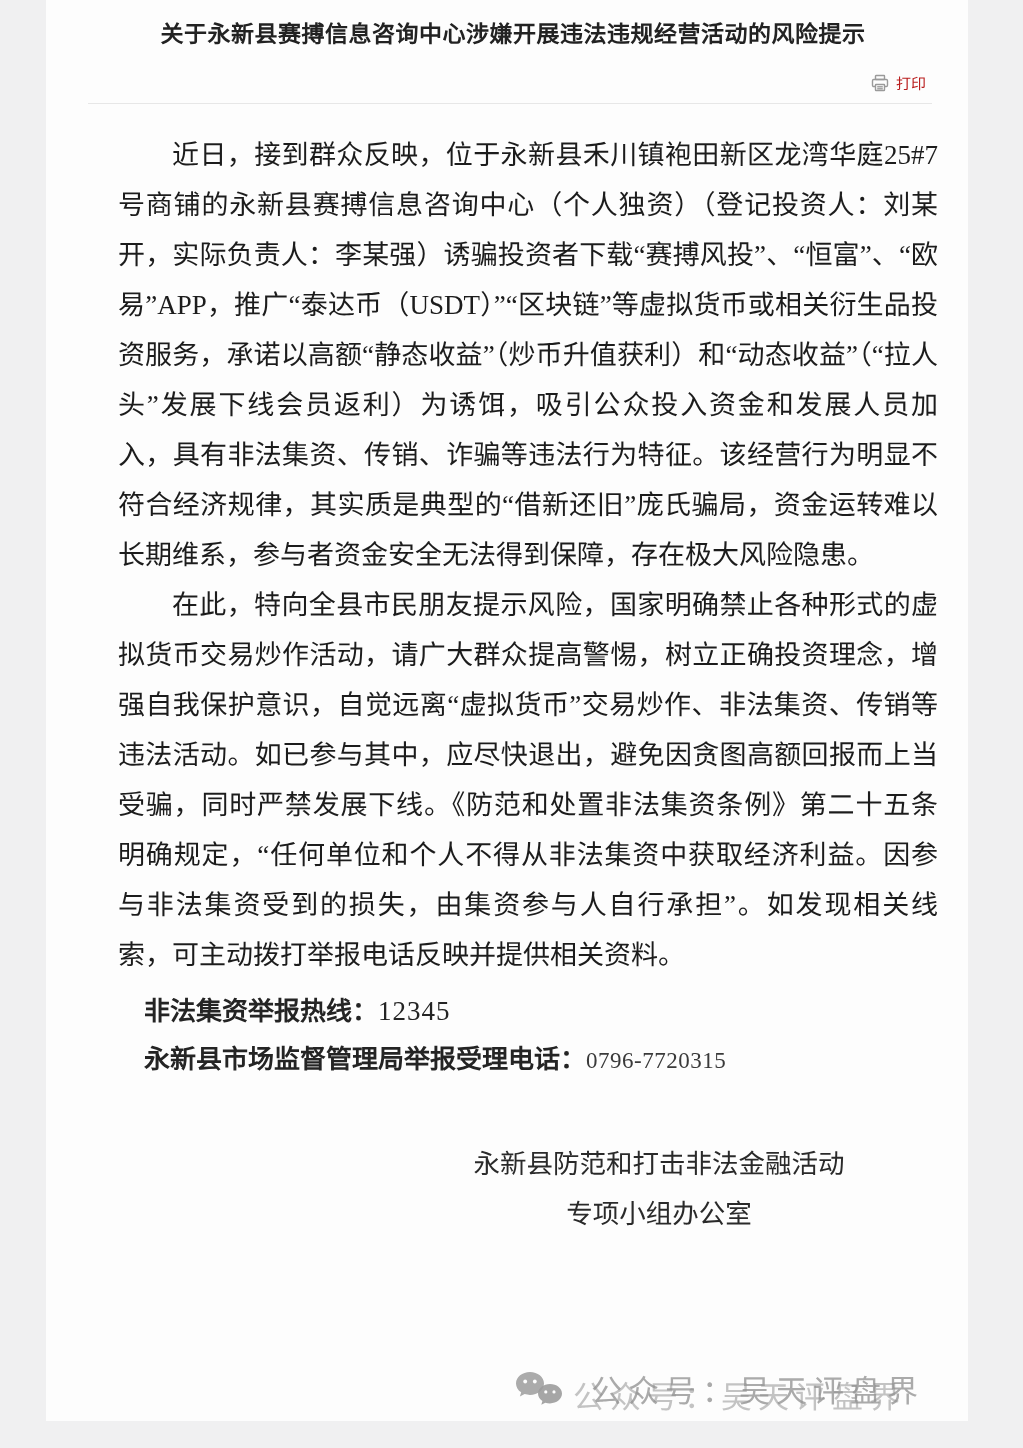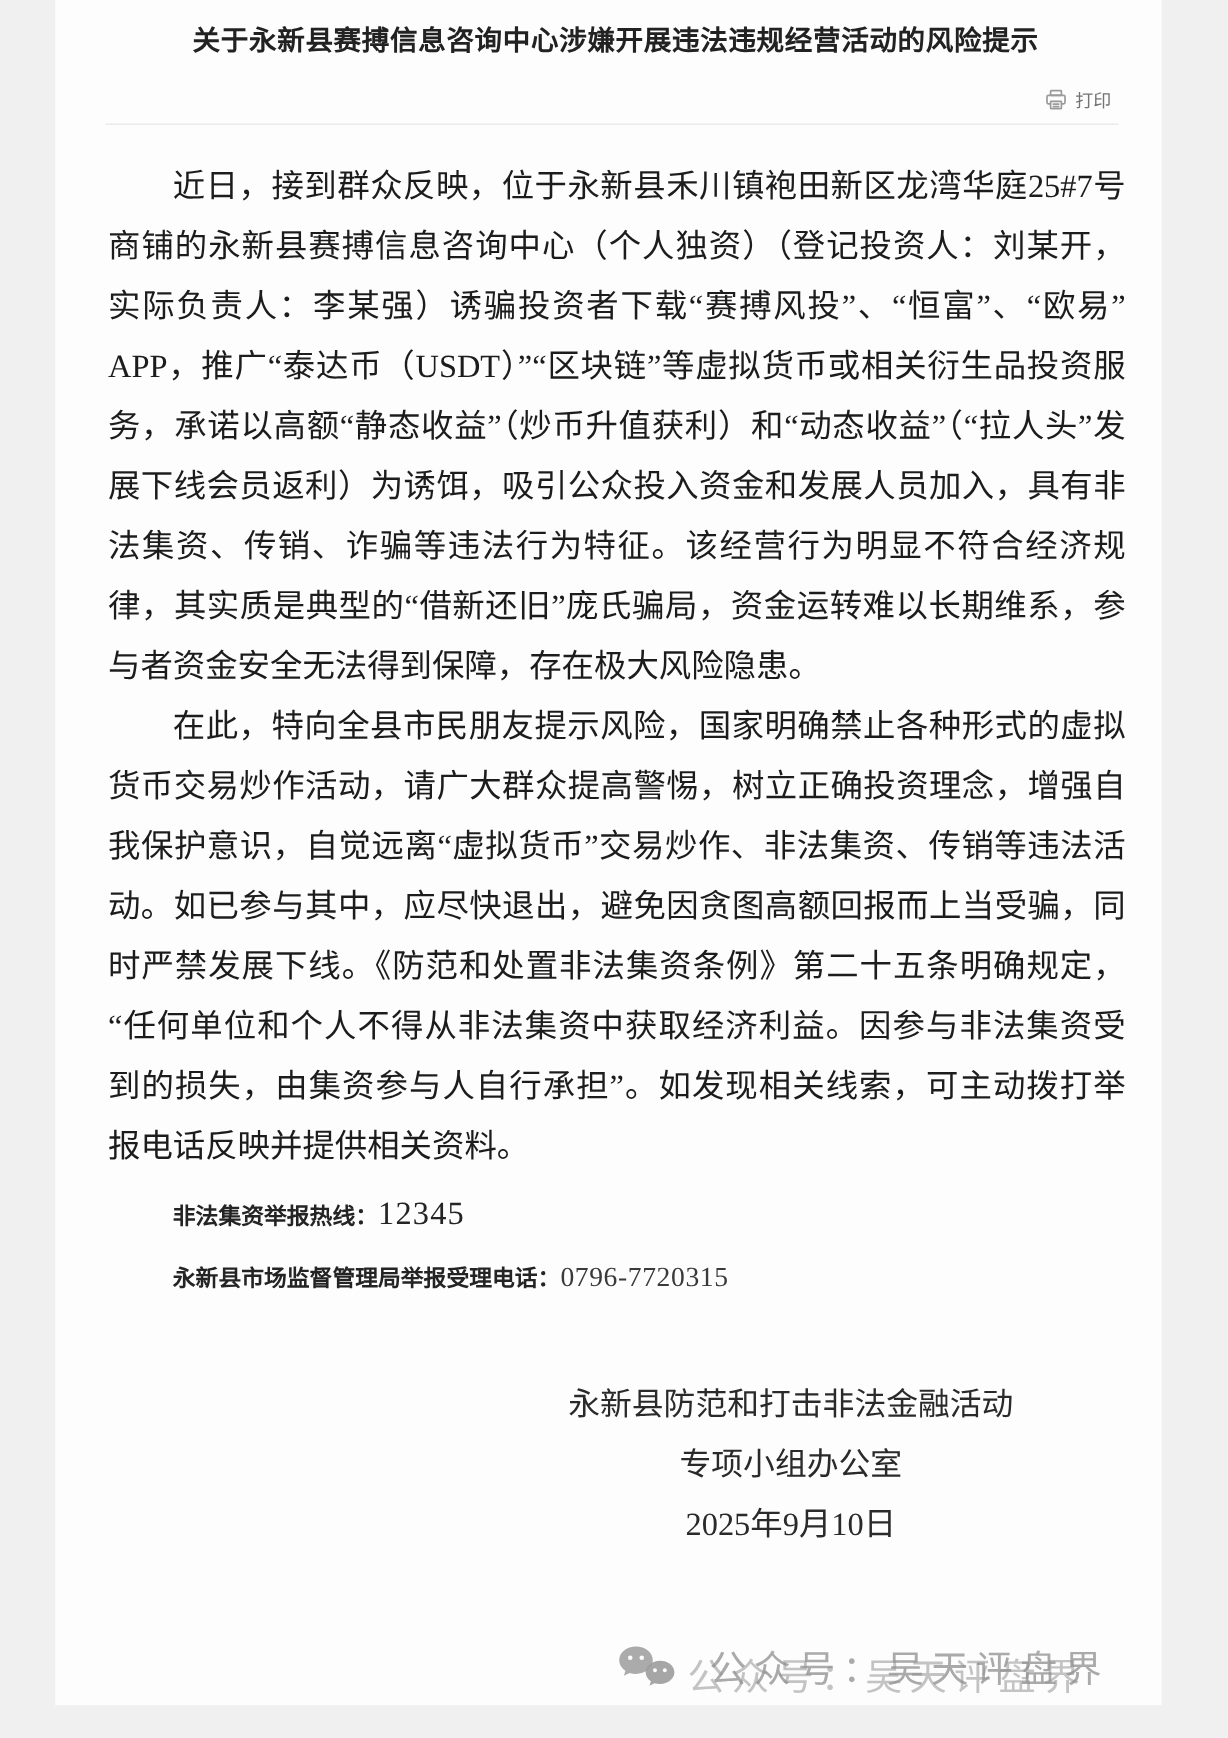--- a/index.html
+++ b/index.html
@@ -36,21 +36,21 @@
   .toolbar-row {
     display: flex;
     justify-content: flex-end;
     align-items: center;
     padding: 22px 42px 6px 0;
   }
   .print-btn {
     display: inline-flex;
     align-items: center;
     gap: 7px;
-    color: #737373;
+    color: #b91c1c;
     font-family: "Liberation Sans", "DejaVu Sans", sans-serif;
     font-size: 15px;
     cursor: pointer;
     user-select: none;
     text-align: right;
   }
   .print-btn svg { display: block; }
   .divider {
     border: none;
     border-top: 1px solid #e7e7e7;
@@ -60,33 +60,34 @@
   .content {
     padding: 26px 32px 0 44px;
     width: 924px;
   }
   .para {
     font-size: 27px;
     line-height: 50px;
     text-align: justify;
     text-indent: 2em;
     color: #1c1c1c;
+    margin-left: 28px;
   }
   
   .hotlines { margin-top: 7px; }
   .hotline-row {
     padding-left: 2em;
     font-size: 27px;
     line-height: 48px;
     white-space: nowrap;
   }
   .hotline-label {
     font-family: "Liberation Sans", "DejaVu Sans", sans-serif;
     font-weight: 600;
-    font-size: 19px;
+    font-size: 26px;
     color: #242424;
   }
   .hotline-number {
     font-family: "Liberation Serif", "DejaVu Serif", serif;
     font-size: 27px;
     color: #242424;
     letter-spacing: 1px;
   }
   .hotline-number.small {
     font-size: 23px;
@@ -185,21 +186,20 @@
           <span class="hotline-label">非法集资举报热线：</span><span class="hotline-number">12345</span>
         </div>
         <div class="hotline-row">
           <span class="hotline-label">永新县市场监督管理局举报受理电话：</span><span class="hotline-number small">0796-7720315</span>
         </div>
       </div>
 
       <div class="signature">
         <div class="sig-org">永新县防范和打击非法金融活动</div>
         <div class="sig-org">专项小组办公室</div>
-        <div class="sig-date">2025年9月10日</div>
       </div>
 
     </div>
 
     <div class="watermark">
       <span class="wm-icons">
         <svg class="wm-icon-back" width="38" height="32" viewBox="0 0 38 32">
           <g fill="#9d9d9d">
             <path d="M15 1C7.3 1 1 6.1 1 12.4c0 3.6 2 6.8 5.2 8.9l-1.3 4.2 4.7-2.4c1.7.5 3.5.8 5.4.8 7.7 0 14-5.1 14-11.5S22.7 1 15 1z"></path>
           </g>

